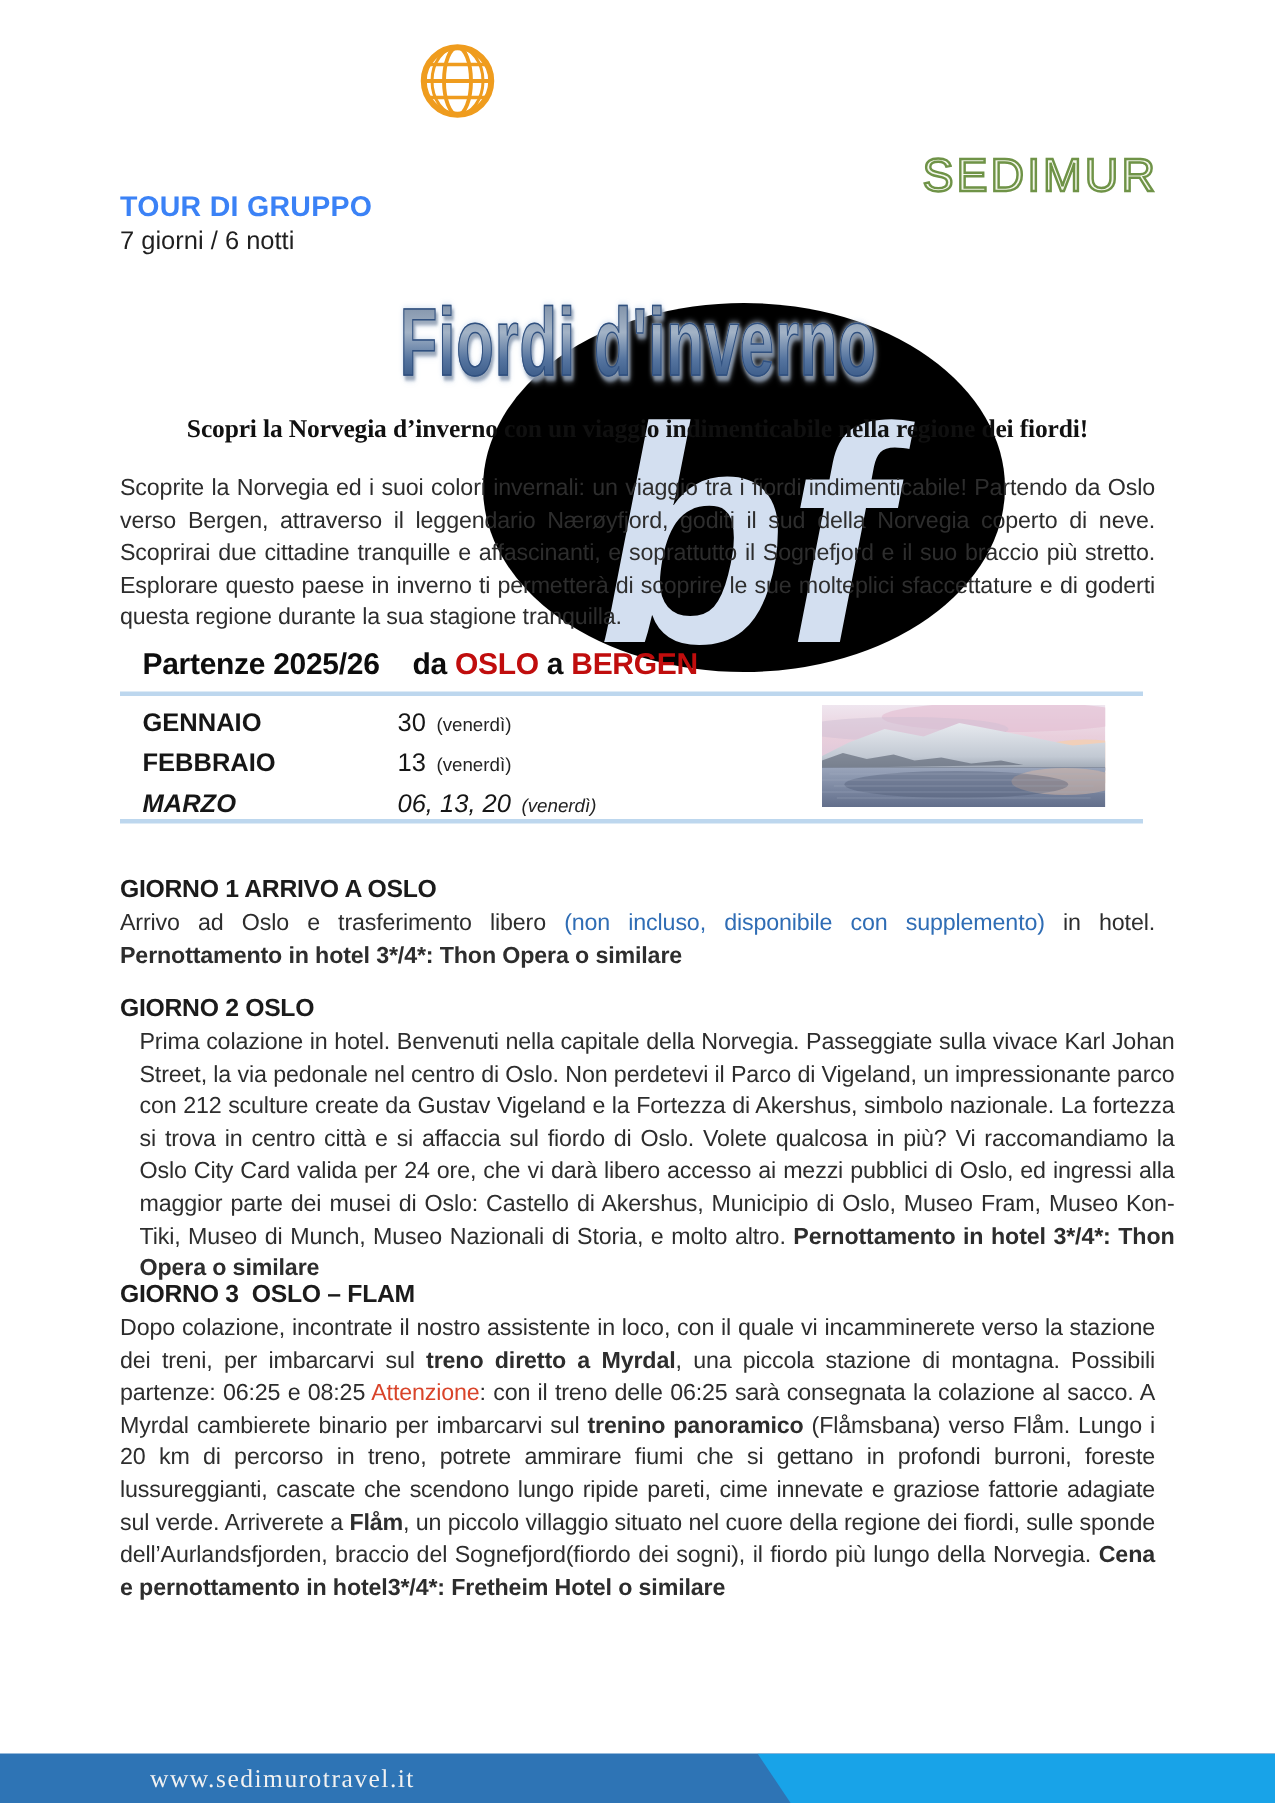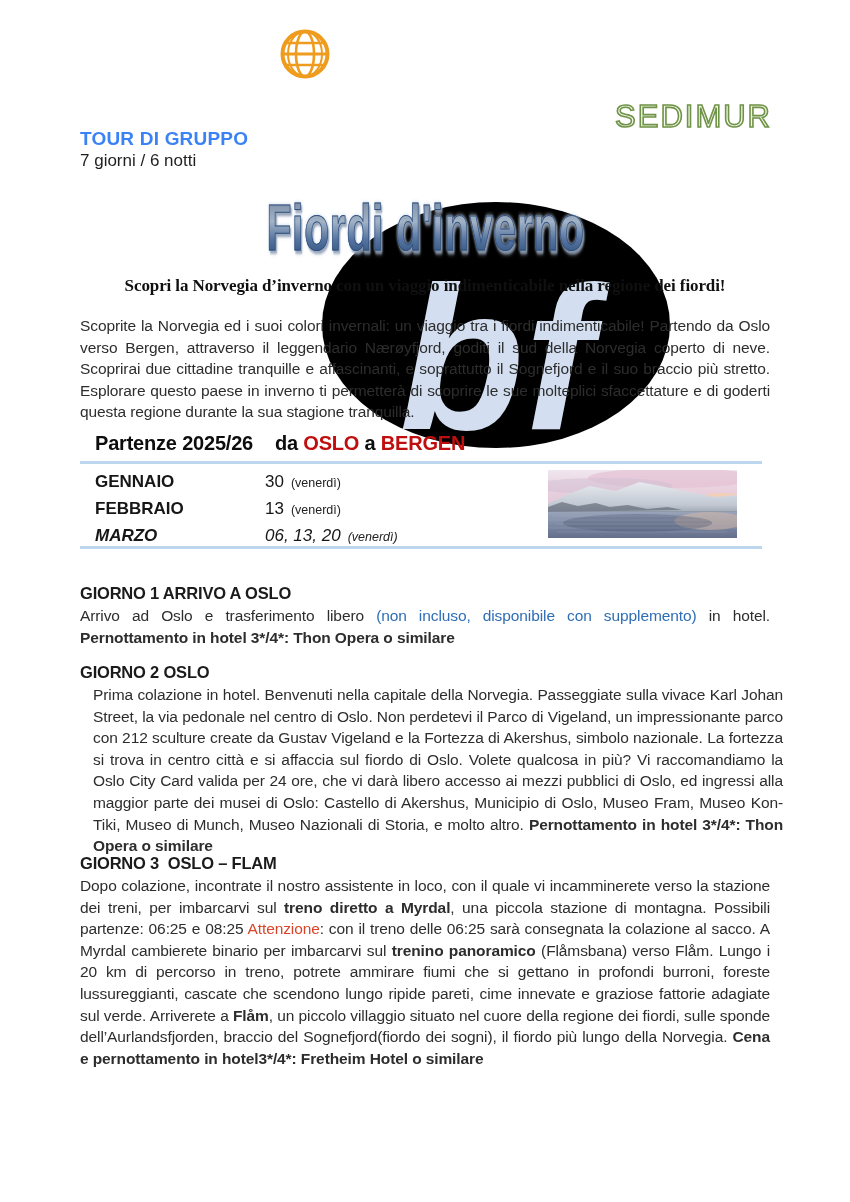--- a/index.html
+++ b/index.html
@@ -179,14 +179,18 @@
 
   <div class="day-head head-1 layer">GIORNO 1 ARRIVO A OSLO</div>
   <div class="para body-1 layer"><span class="run-n">Arrivo ad Oslo e trasferimento libero </span><span class="run-blue">(non incluso, disponibile con supplemento)</span><span class="run-n"> in hotel. </span><span class="run-b">Pernottamento in hotel 3*/4*: Thon Opera o similare</span></div>
 
   <div class="day-head head-2 layer">GIORNO 2 OSLO</div>
   <div class="para body-2 layer"><span class="run-n">Prima colazione in hotel. Benvenuti nella capitale della Norvegia. Passeggiate sulla vivace Karl Johan Street, la via pedonale nel centro di Oslo. Non perdetevi il Parco di Vigeland, un impressionante parco con 212 sculture create da Gustav Vigeland e la Fortezza di Akershus, simbolo nazionale. La fortezza si trova in centro città e si affaccia sul fiordo di Oslo. Volete qualcosa in più? Vi raccomandiamo la Oslo City Card valida per 24 ore, che vi darà libero accesso ai mezzi pubblici di Oslo, ed ingressi alla maggior parte dei musei di Oslo: Castello di Akershus, Municipio di Oslo, Museo Fram, Museo Kon-Tiki, Museo di Munch, Museo Nazionali di Storia, e molto altro. </span><span class="run-b">Pernottamento in hotel 3*/4*: Thon Opera o similare</span></div>
 
   <div class="day-head head-3 layer">GIORNO 3&nbsp; OSLO – FLAM</div>
   <div class="para body-3 layer"><span class="run-n">Dopo colazione, incontrate il nostro assistente in loco, con il quale vi incamminerete verso la stazione dei treni, per imbarcarvi sul </span><span class="run-b">treno diretto a Myrdal</span><span class="run-n">, una piccola stazione di montagna. Possibili partenze: 06:25 e 08:25 </span><span class="run-red">Attenzione</span><span class="run-n">: con il treno delle 06:25 sarà consegnata la colazione al sacco. A Myrdal cambierete binario per imbarcarvi sul </span><span class="run-b">trenino panoramico</span><span class="run-n"> (Flåmsbana) verso Flåm. Lungo i 20 km di percorso in treno, potrete ammirare fiumi che si gettano in profondi burroni, foreste lussureggianti, cascate che scendono lungo ripide pareti, cime innevate e graziose fattorie adagiate sul verde. Arriverete a </span><span class="run-b">Flåm</span><span class="run-n">, un piccolo villaggio situato nel cuore della regione dei fiordi, sulle sponde dell’Aurlandsfjorden, braccio del Sognefjord(fiordo dei sogni), il fiordo più lungo della Norvegia. </span><span class="run-b">Cena e pernottamento in hotel3*/4*: Fretheim Hotel o similare</span></div>
 
+  <div class="footer">
+    <div class="footer-accent"></div>
+    <div class="footer-url">www.sedimurotravel.it</div>
+  </div>
 
 </div>
 
 </body></html>

